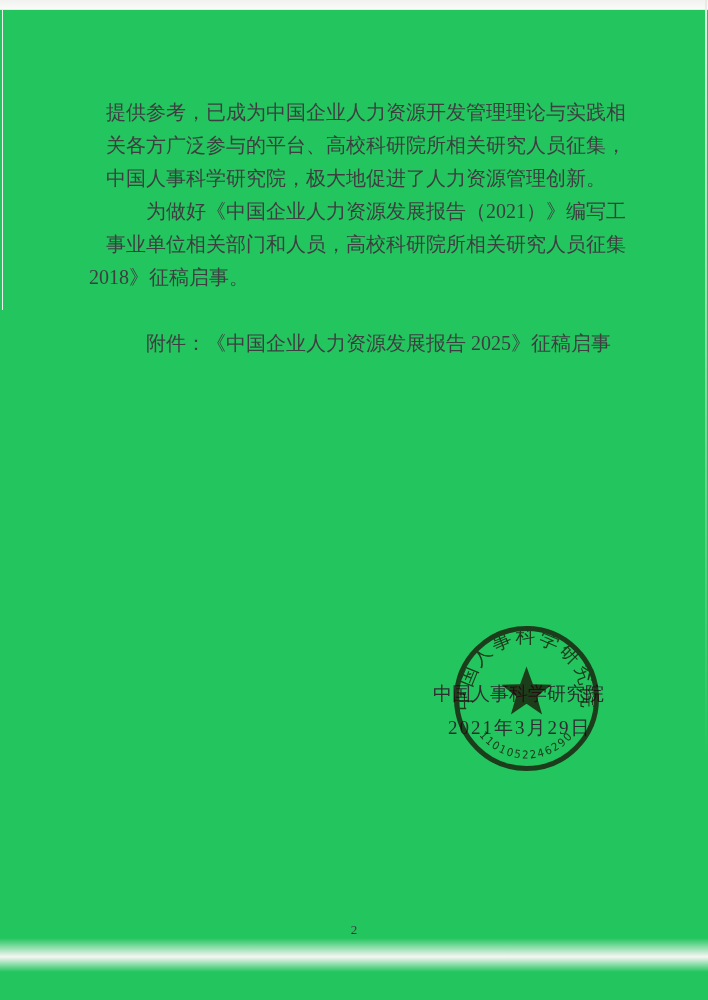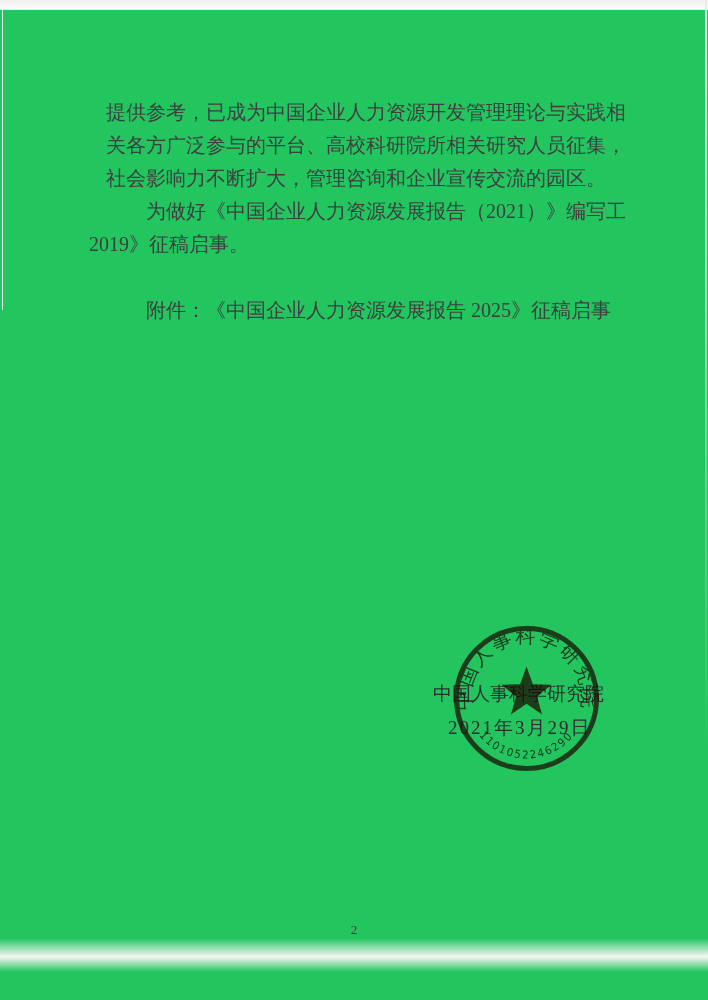--- a/index.html
+++ b/index.html
@@ -117,23 +117,24 @@
 <div class="page">
 
   <div class="edge-top"></div>
   <div class="edge-right"></div>
   <div class="edge-left"></div>
   <div class="edge-bottom"></div>
 
   <div class="body-text" id="bodyLines">
       <div class="line">提供参考，已成为中国企业人力资源开发管理理论与实践相</div>
       <div class="line">关各方广泛参与的平台、高校科研院所相关研究人员征集，</div>
-      <div class="line">社会影响力不断扩大，管理咨询和企业宣传交流的园区。</div>
+      <div class="line">中国人事科学研究院，极大地促进了人力资源管理创新。</div>
       <div class="line indent">为做好《中国企业人力资源发展报告（2021）》编写工</div>
-      <div class="line outdent">2019》征稿启事。</div>
+      <div class="line">事业单位相关部门和人员，高校科研院所相关研究人员征集</div>
+      <div class="line outdent">2018》征稿启事。</div>
       <div class="line indent attach">附件：《中国企业人力资源发展报告 2025》征稿启事</div>
     </div>
 
   <div class="sig-org">中国人事科学研究院</div>
   <div class="sig-date">2021年3月29日</div>
 
   <svg class="seal" viewBox="0 0 149 149">
     <defs>
       <path id="arcTop" d="M 19.7 86.1 A 56 56 0 1 1 129.3 86.1" fill="none"></path>
       <path id="arcBottom" d="M 27.2 111.4 A 60 60 0 0 0 121.8 111.4" fill="none"></path>

